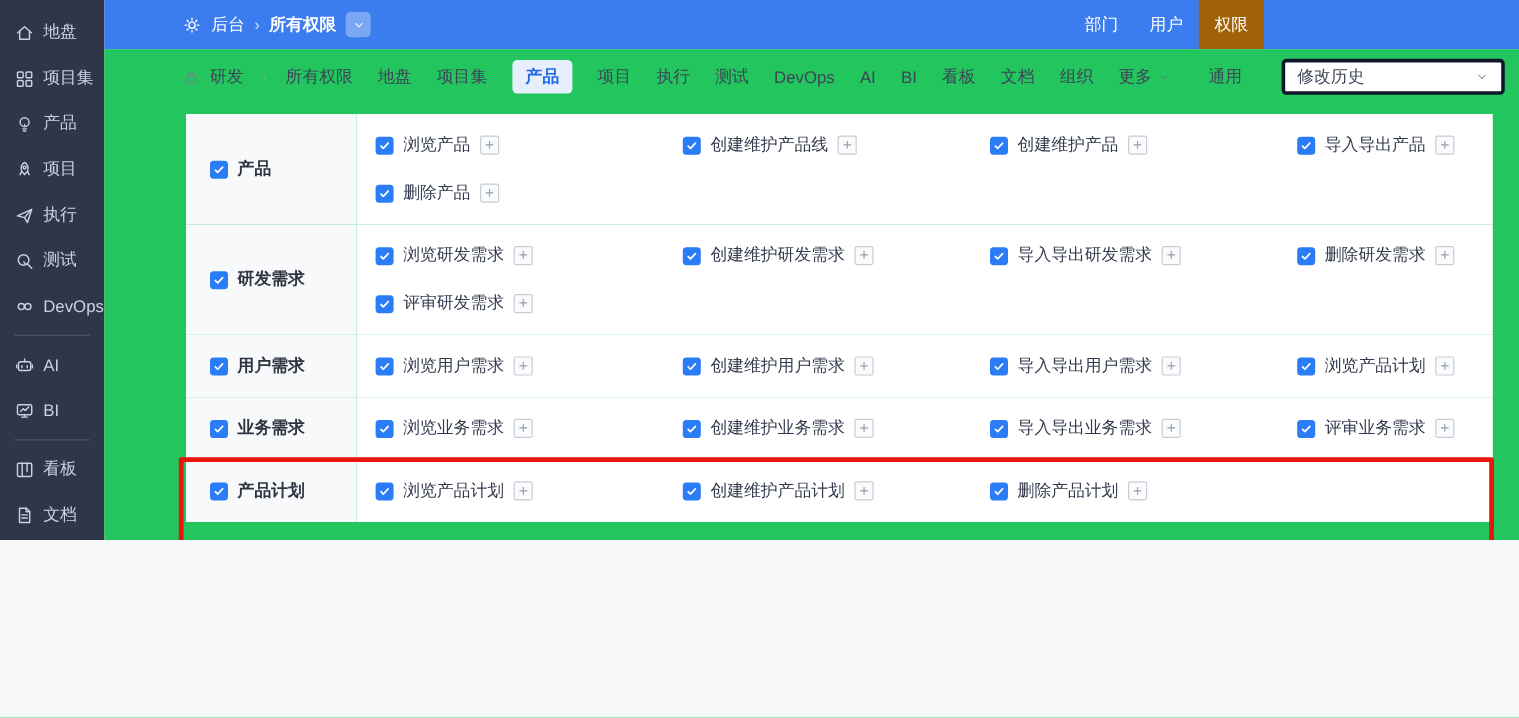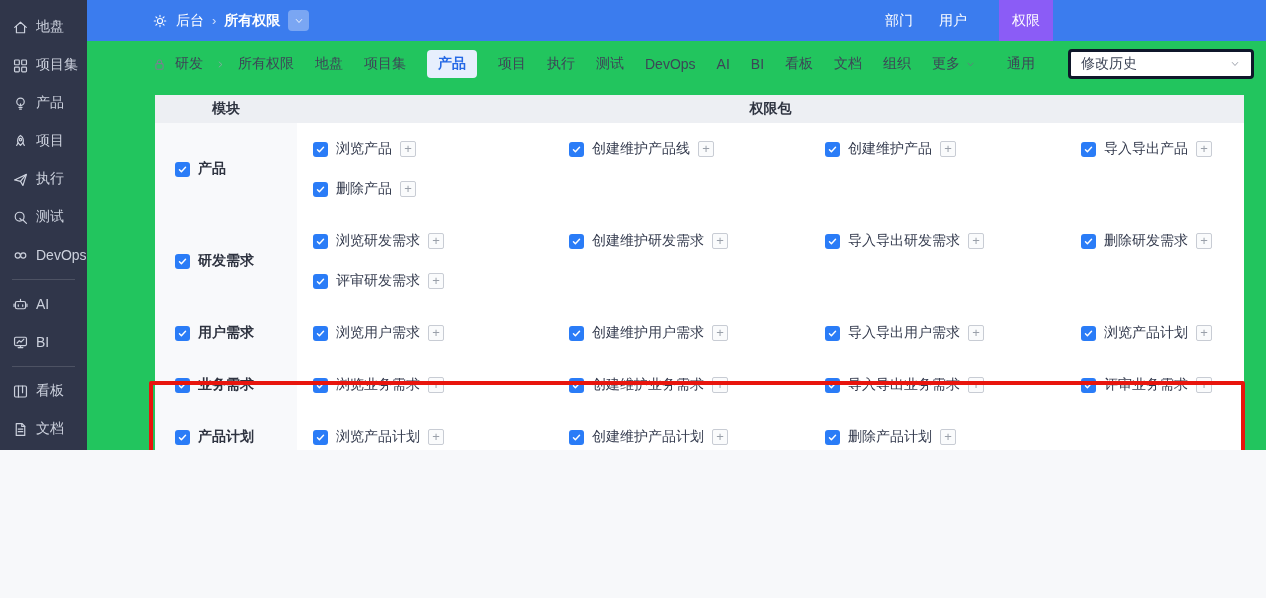--- a/index.html
+++ b/index.html
@@ -21,21 +21,21 @@
   .crumb { display:flex; align-items:center; gap:8px; color:#fff; font-size:14px; }
   .crumb .ic { width:16px; height:16px; }
   .crumb-sec { cursor:pointer; }
   .crumb-sep { color:rgba(255,255,255,0.75); font-size:13px; }
   .crumb-page { font-weight:bold; cursor:pointer; }
   .crumb-chip { width:21px; height:21px; background:rgba(255,255,255,0.32); border-radius:4px;
                 display:flex; align-items:center; justify-content:center; cursor:pointer; }
   .crumb-chip .ic { width:12px; height:12px; color:#fff; }
   .top-tabs { margin-left:auto; margin-right:213px; display:flex; height:41px; }
   .top-tab { padding:0 13px; display:flex; align-items:center; color:#fff; font-size:14px; cursor:pointer; }
-  .top-tab.active { background:#8b5cf6;margin-left:19px; }
+  .top-tab.active { background:#a16207; }
 
   
   .content { flex:1; position:relative; background:#22c55e; overflow:hidden; }
 
   
   .subnav { height:46px; display:flex; align-items:center; padding-left:65px; gap:21px;
             font-size:14px; color:#3d4557; white-space:nowrap; }
   .subnav .lock { width:15px; height:15px; color:#7a8190; margin-right:-13px; }
   .subnav .sep { width:11px; height:11px; color:#9aa1ad; margin:0 -9px; }
   .nav-group { cursor:pointer; }
@@ -228,24 +228,20 @@
         <span class="nav-tab nav-general">通用</span>
         <div class="select">
           <span>修改历史</span>
           <svg class="ic" viewBox="0 0 20 20">
               <path d="M5.5 7.5L10 12.5l4.5-5"></path>
             </svg>
         </div>
       </div>
 
       <div class="ptable">
-        <div class="thead">
-          <div class="th-module">模块</div>
-          <div class="th-pkg">权限包</div>
-        </div>
         <div id="tbody">
             <div class="trow">
               <div class="mcell">
                 <span class="cb">
                   <svg viewBox="0 0 20 20">
                     <path d="M4.5 10.5l3.5 3.5 7.5-8" fill="none" stroke="#fff" stroke-width="2.6" stroke-linecap="round" stroke-linejoin="round"></path>
                   </svg>
                 </span>
                 <span>产品</span>
               </div>

